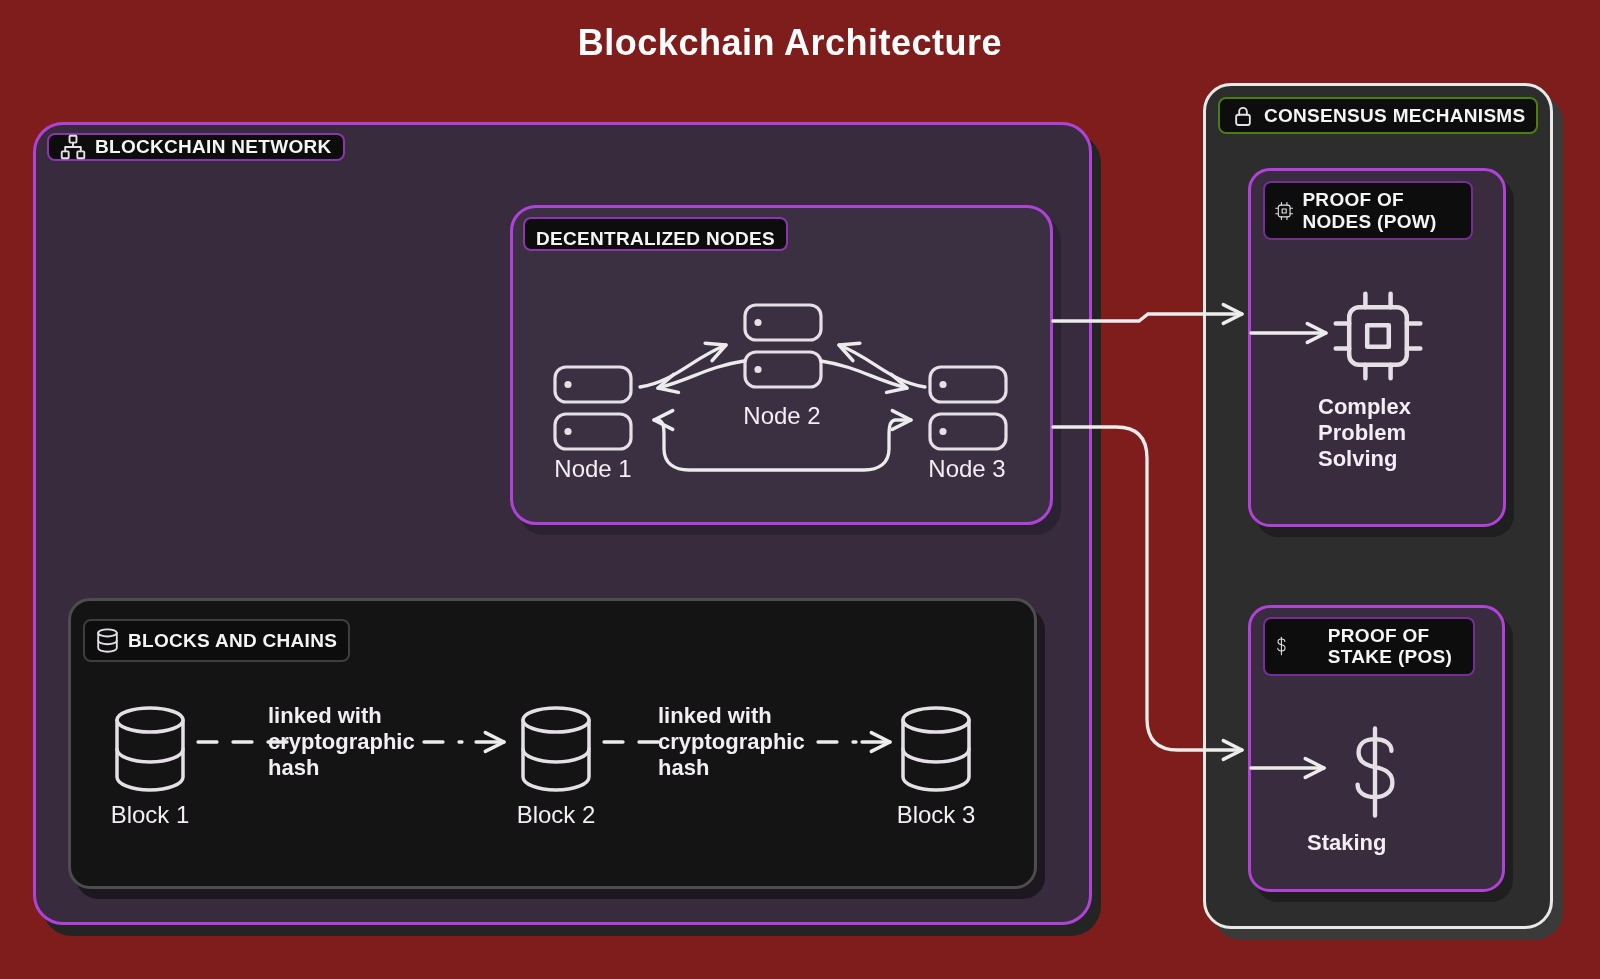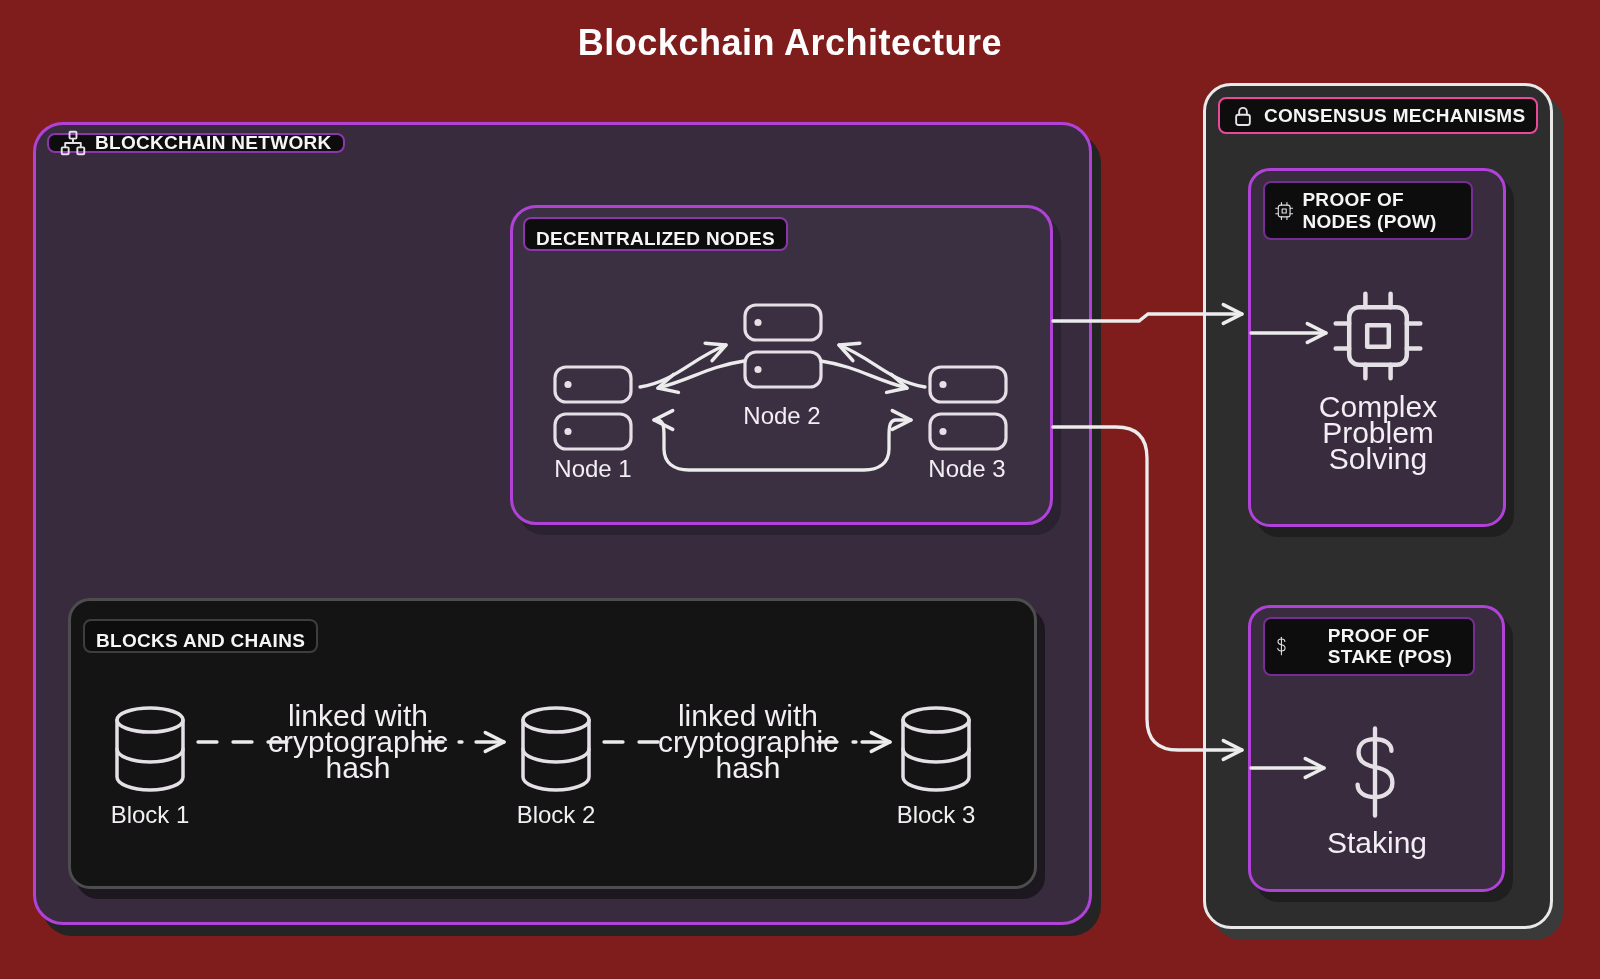--- a/index.html
+++ b/index.html
@@ -19,32 +19,32 @@
   #consensus-box{left:1203px;top:83px;width:350px;height:846px;background:#2d2d2d;
     border:3px solid #e9e9e9;border-radius:28px;box-shadow:10px 11px 0 #3a3a3a;}
   #pow-box{left:1248px;top:168px;width:258px;height:359px;background:#382c3e;
     border:3px solid #b042d8;border-radius:22px;box-shadow:8px 10px 0 #1f1f1f;}
   #pos-box{left:1248px;top:605px;width:257px;height:287px;background:#382c3e;
     border:3px solid #b042d8;border-radius:22px;box-shadow:8px 10px 0 #1f1f1f;}
   
   .chip{position:absolute;display:flex;align-items:center;gap:9px;background:#0d0d0d;
     border-radius:8px;padding:0 11px;box-sizing:border-box;}
   .chip span{font-weight:700;font-size:19px;letter-spacing:.3px;color:#f5f5f5;line-height:1.12;}
-  #network-chip{left:47px;top:133px;height:20px;border:2px solid #8c35ad;}
+  #network-chip{left:47px;top:133px;height:28px;border:2px solid #8c35ad;}
   #nodes-chip{left:523px;top:217px;height:34px;border:2px solid #8c35ad;flex-direction:column;}
-  #blocks-chip{left:83px;top:619px;height:34px;border:2px solid #3e3e3e;flex-direction:column;}
-  #consensus-chip{left:1218px;top:97px;height:37px;border:2px solid #ec4899;}
+  #blocks-chip{left:83px;top:619px;height:43px;border:2px solid #3e3e3e;}
+  #consensus-chip{left:1218px;top:97px;height:37px;border:2px solid #4d7c0f;}
   #pow-chip{left:1263px;top:181px;width:210px;min-height:59px;border:2px solid #762d96;
             align-items:center;padding:6px 10px;}
   #pos-chip{left:1263px;top:617px;width:212px;min-height:58px;border:2px solid #762d96;
             align-items:center;padding:6px 10px;gap:40px;}
   
   .node-label,.block-label{position:absolute;width:150px;text-align:center;font-size:24px;
      color:#f2eef3;}
-  .caption{position:absolute;text-align:center;font-size:30px;line-height:26px;color:#f2eef3;}
+  .caption{position:absolute;text-align:left;font-size:22px;line-height:26px;color:#f2eef3;font-weight:bold;}
   svg{display:block;}
   .icon-stroke{stroke:#e4e0e6;fill:none;stroke-linecap:round;stroke-linejoin:round;}
   #overlay{left:0;top:0;pointer-events:none;}
 </style>
 </head>
 <body>
 
 <div id="stage">
 
   <div id="title" class="abs">Blockchain Architecture</div>

